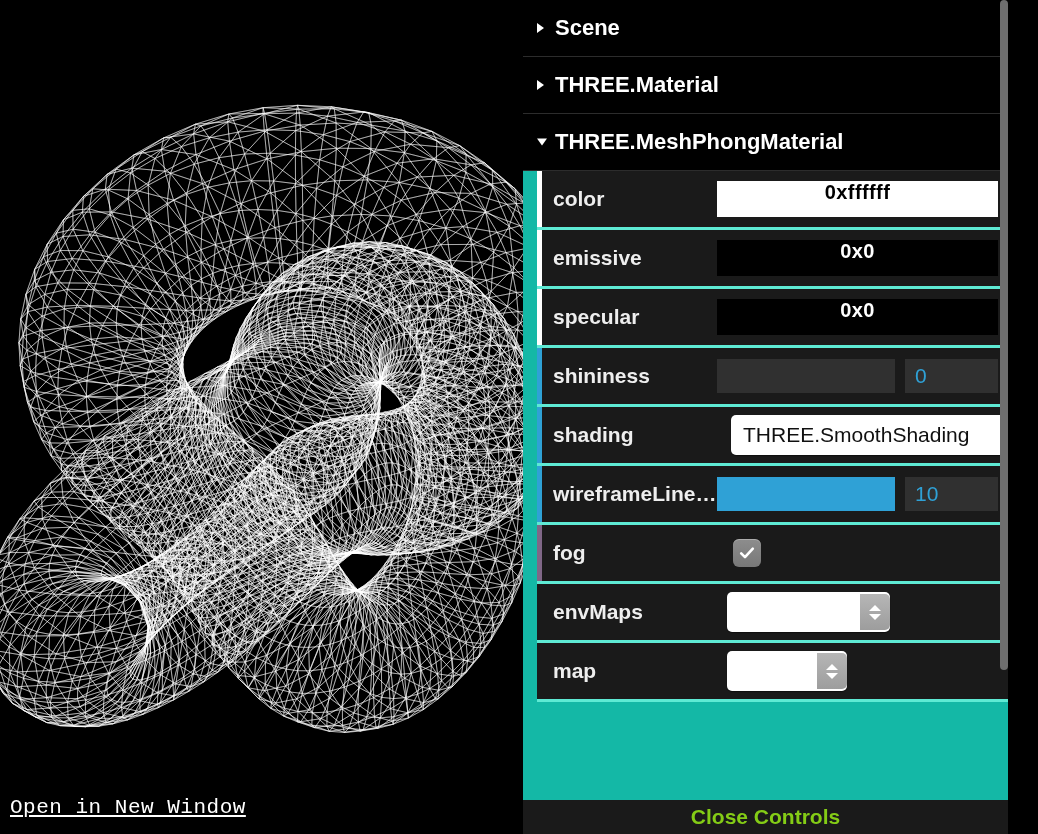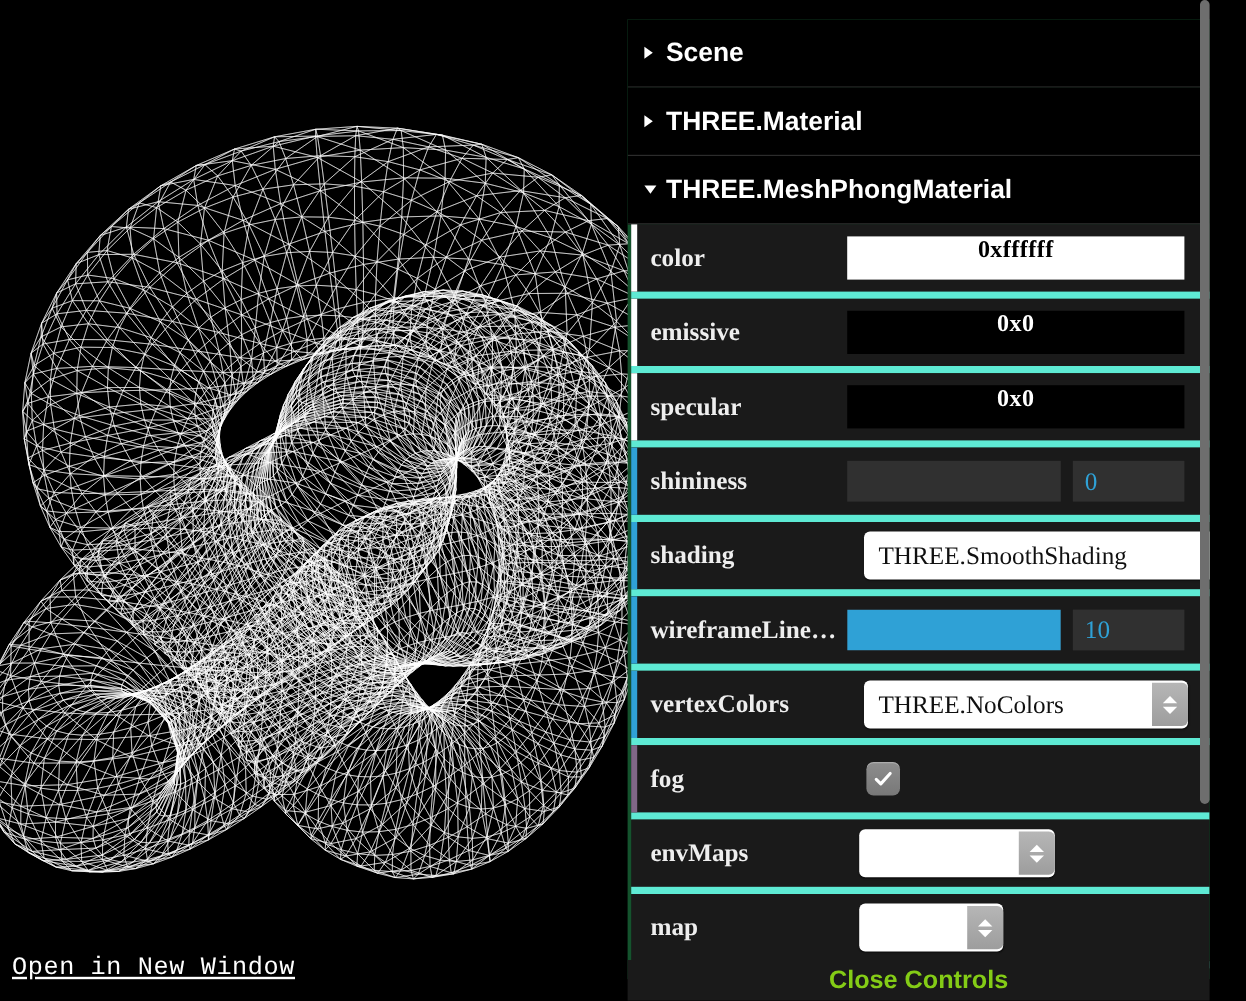--- a/index.html
+++ b/index.html
@@ -18,22 +18,22 @@
   
   #open-link{
     position:absolute;left:10px;top:796px;
     font-family:"Liberation Mono", monospace;
     font-size:21px;color:#ffffff;text-decoration:underline;
     letter-spacing:0.5px;white-space:nowrap;cursor:pointer;
   }
 
   
   #gui{
-    position:absolute;left:523px;top:16px;width:485px;height:800px;
-    background:#14532d;overflow:hidden;
+    position:absolute;left:523px;top:0;width:485px;height:800px;
+    background:#14b8a6;overflow:hidden;
     font-family:"Liberation Sans", sans-serif;
   }
   .folder{
     position:relative;background:#000000;
     border-bottom:1px solid #2c2c2c;
     height:56px;
   }
   .folder .tri{
     position:absolute;left:14px;top:50%;transform:translateY(-50%);
     width:0;height:0;
@@ -48,21 +48,21 @@
     border-left:5px solid transparent;
     border-right:5px solid transparent;
   }
   .folder .ftitle{
     position:absolute;left:32px;top:50%;transform:translateY(-50%);
     font-size:22px;font-weight:bold;color:#ffffff;white-space:nowrap;
   }
 
   .row{
     position:relative;height:56px;background:#1a1a1a;
-    border-bottom:6px solid #5eead4;margin-left:3px;font-family:Liberation Serif, serif;
+    border-bottom:3px solid #5eead4;margin-left:14px;
   }
   .row .stripe{
     position:absolute;left:0;top:0;bottom:0;width:5px;
   }
   .row .rlabel{
     position:absolute;left:16px;top:50%;transform:translateY(-50%);
     font-size:21px;font-weight:bold;color:#eeeeee;white-space:nowrap;
   }
 
   
@@ -206,31 +206,20 @@
         <span class="stripe" style="background:#2fa1d6"></span>
         <span class="rlabel">wireframeLine…</span>
         <span class="slider-track">
           <span class="slider-fill" style="width:100%"></span>
         </span>
         <span class="num-field">
           <span>10</span>
         </span>
       </div>
       <div class="row">
-        <span class="stripe" style="background:#2fa1d6"></span>
-        <span class="rlabel">vertexColors</span>
-        <span class="sel" style="left:194px;width:270px;">
-          <span class="seltext">THREE.NoColors</span>
-          <span class="stepper">
-            <span class="chev up"></span>
-            <span class="chev dn"></span>
-          </span>
-        </span>
-      </div>
-      <div class="row">
         <span class="stripe" style="background:#806787"></span>
         <span class="rlabel">fog</span>
         <span class="cbox">
           <svg width="18" height="18" viewBox="0 0 18 18">
             <path d="M3.2 9.4 L7 13.2 L14.8 4.6" fill="none" stroke="#ffffff" stroke-width="2.6" stroke-linecap="round" stroke-linejoin="round"></path>
           </svg>
         </span>
       </div>
       <div class="row">
         <span class="rlabel">envMaps</span>

